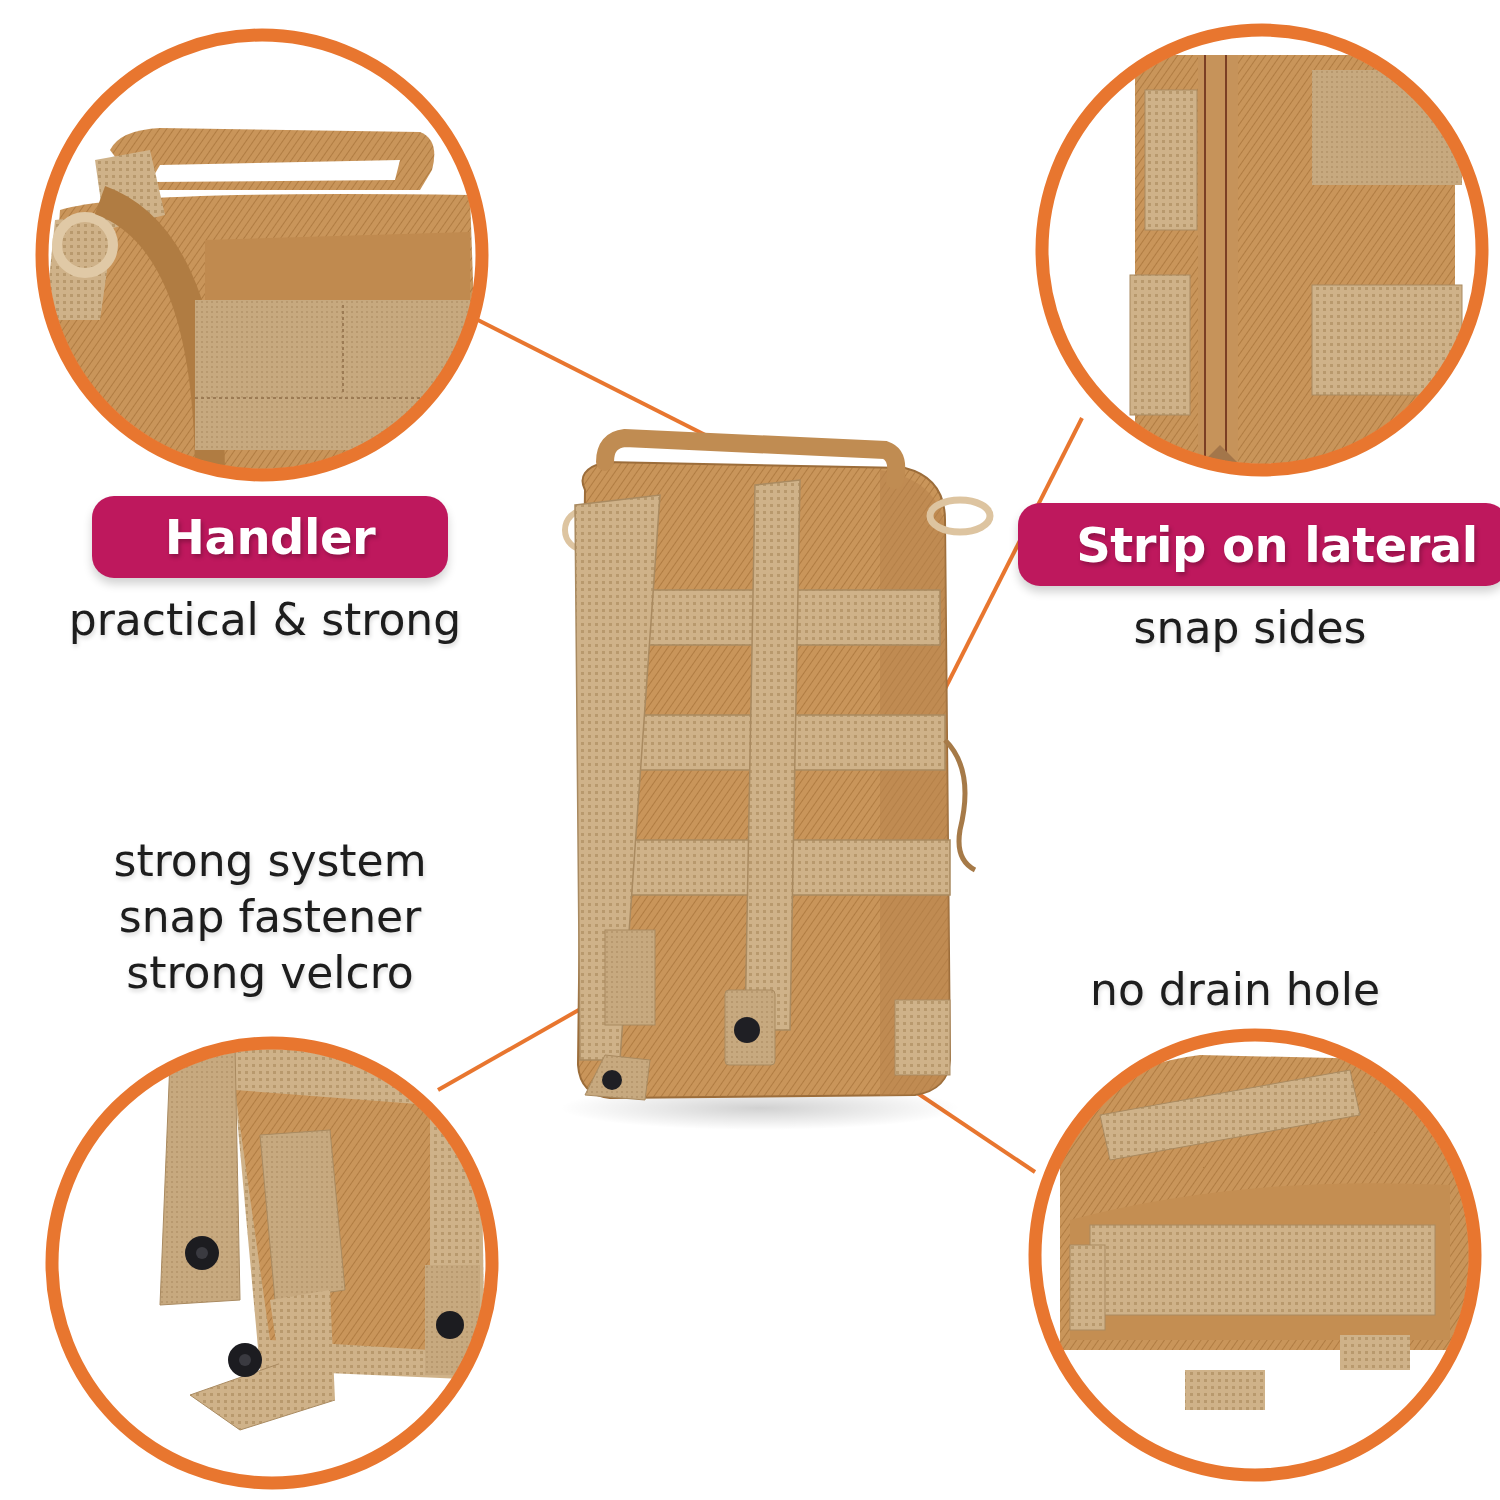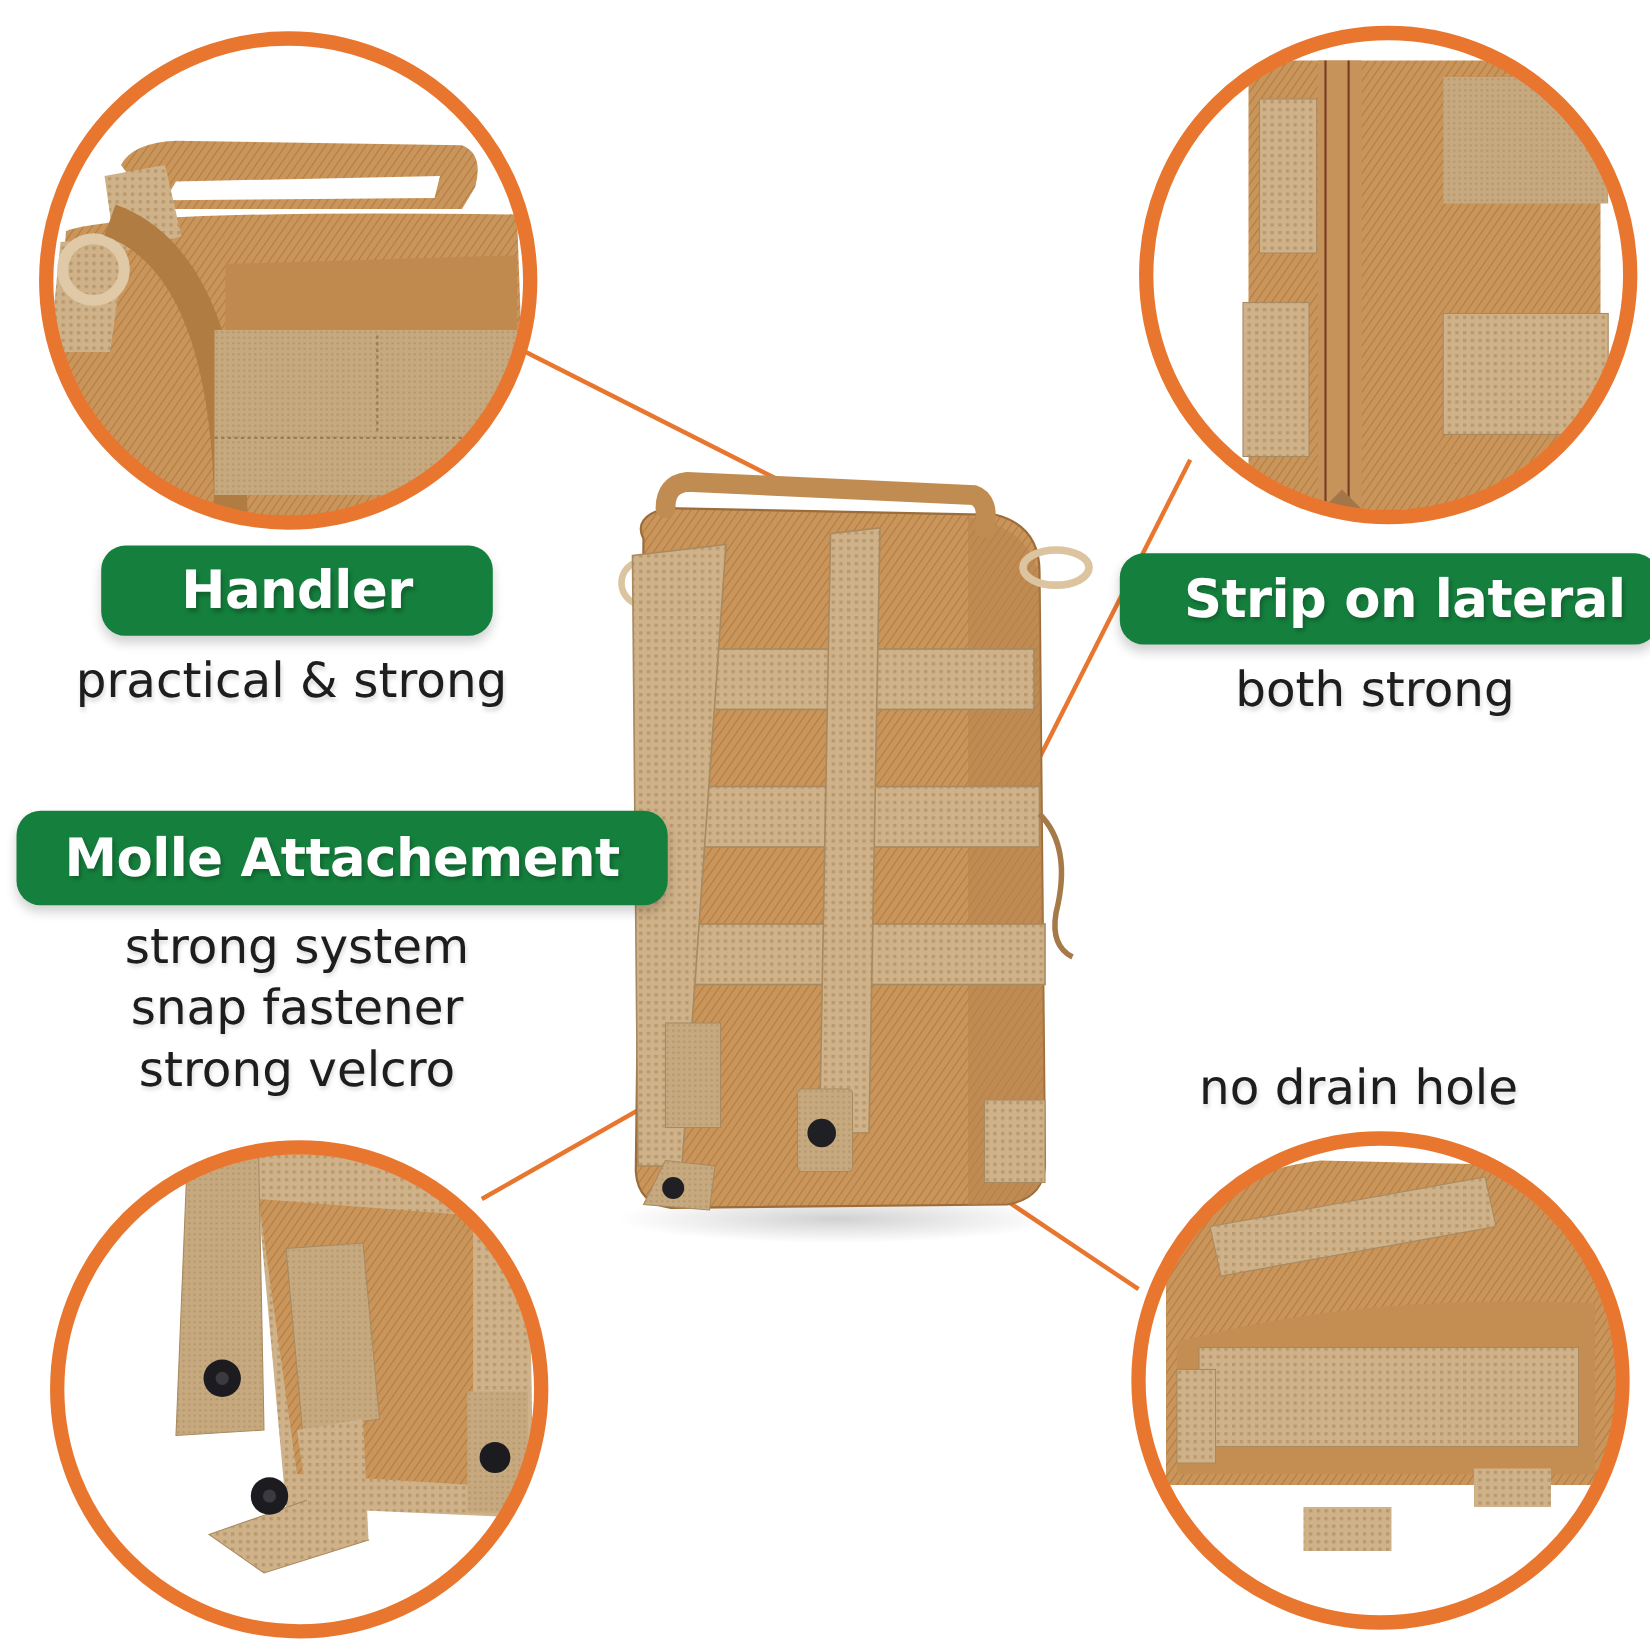--- a/index.html
+++ b/index.html
@@ -6,21 +6,21 @@
   body {
     width: 1500px; height: 1500px; position: relative; overflow: hidden;
     background: #ffffff;
     font-family: "DejaVu Sans", "Liberation Sans", sans-serif;
   }
   .canvas { position: absolute; inset: 0; }
   svg.art { position: absolute; left: 0; top: 0; width: 1500px; height: 1500px; }
 
   .badge {
     position: absolute;
-    background: #15803d;
+    background: #be185d;
     border-radius: 22px;
     color: #fff;
     font-weight: bold;
     display: flex; align-items: center; justify-content: center;
     box-shadow: 0 6px 10px rgba(0,0,0,0.18);
     text-shadow: 2px 3px 4px rgba(0,0,0,0.25);
     letter-spacing: -0.5px;
     white-space: nowrap;
   }
   .sub {
@@ -174,33 +174,30 @@
     </g>
   </svg>
 
   <div class="badge" style="left:92px; top:496px; width:356px; height:82px; font-size:48px;">
     <span>Handler</span>
   </div>
   <div class="sub" style="left:40px; top:592px; width:450px;text-align:center;">
     <div>practical &amp; strong</div>
   </div>
 
-  <div class="badge" style="left:15px; top:737px; width:592px; height:86px; font-size:48px;">
-    <span>Molle Attachement</span>
-  </div>
   <div class="sub" style="left:45px; top:833px; width:450px;">
     <div>strong system</div>
     <div>snap fastener</div>
     <div>strong velcro</div>
   </div>
 
   <div class="badge" style="left:1018px; top:503px; width:462px; height:83px; font-size:48px;padding-left:28px;">
     <span>Strip on lateral</span>
   </div>
   <div class="sub" style="left:1025px; top:600px; width:450px;">
-    <div>both strong</div>
+    <div>snap sides</div>
   </div>
 
   <div class="sub" style="left:1010px; top:962px; width:450px;">
     <div>no drain hole</div>
   </div>
 
 </div>
 
 </body></html>

